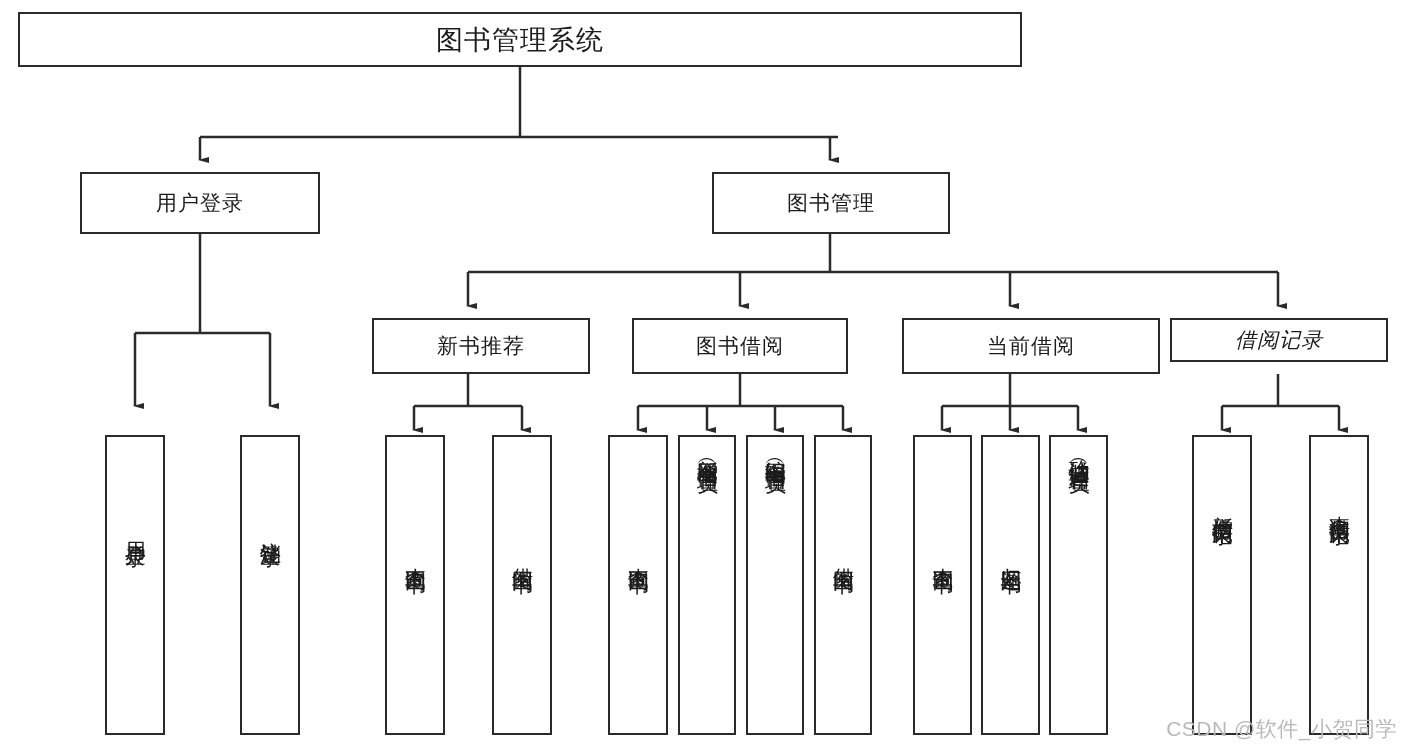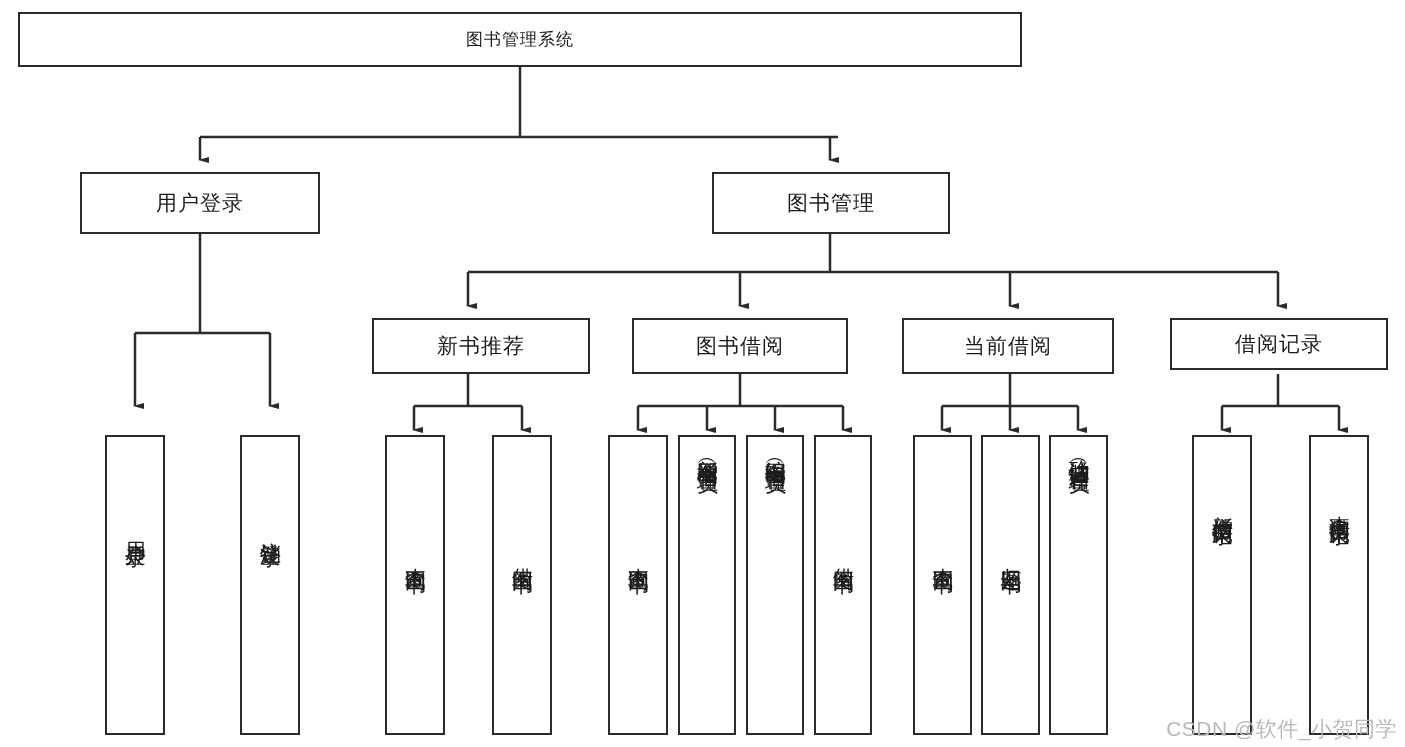--- a/index.html
+++ b/index.html
@@ -33,21 +33,21 @@
     display: flex;
     align-items: center;
     justify-content: center;
     color: #1b1b1b;
   }
   .node.h {
     font-size: 21px;
     letter-spacing: 1px;
   }
   .node.root {
-    font-size: 17px;
+    font-size: 27px;
     letter-spacing: 1px;
   }
   .node.v {
     align-items: flex-start;
     justify-content: center;
     padding-top: 6px;
   }
   .node.v .vtext {
     writing-mode: vertical-rl;
     text-orientation: upright;
@@ -140,24 +140,24 @@
   <div class="node h" style="left:712px; top:172px; width:238px; height:62px;align-items:center;">
     <span>图书管理</span>
   </div>
 
   <div class="node h" style="left:360px; top:318px; width:218px; height:56px;margin-left:12px;">
     <span>新书推荐</span>
   </div>
   <div class="node h" style="left:632px; top:318px; width:216px; height:56px;">
     <span>图书借阅</span>
   </div>
-  <div class="node h" style="left:902px; top:318px; width:212px; height:56px;">
+  <div class="node h" style="left:902px; top:318px; width:258px; height:56px;">
     <span>当前借阅</span>
   </div>
-  <div class="node h" style="left:1170px; top:318px; width:218px; height:52px;">
+  <div class="node h" style="left:1170px; top:318px; width:218px; height:44px;font-style:italic;">
     <span>借阅记录</span>
   </div>
 
   <div class="node v mid" style="left:105px; top:435px; width:60px; height:300px;">
     <span class="vtext">用户登录</span>
   </div>
   <div class="node v mid" style="left:240px; top:435px; width:60px; height:300px;">
     <span class="vtext">注销登录</span>
   </div>
 

